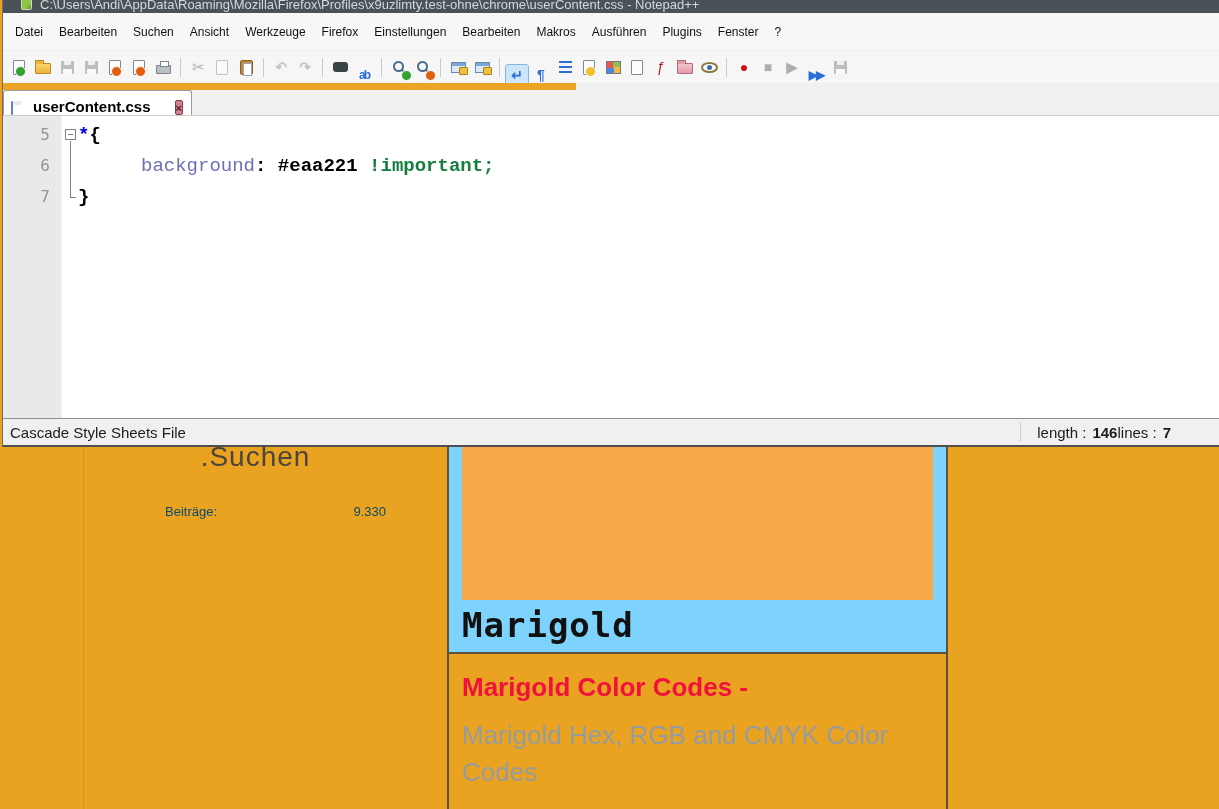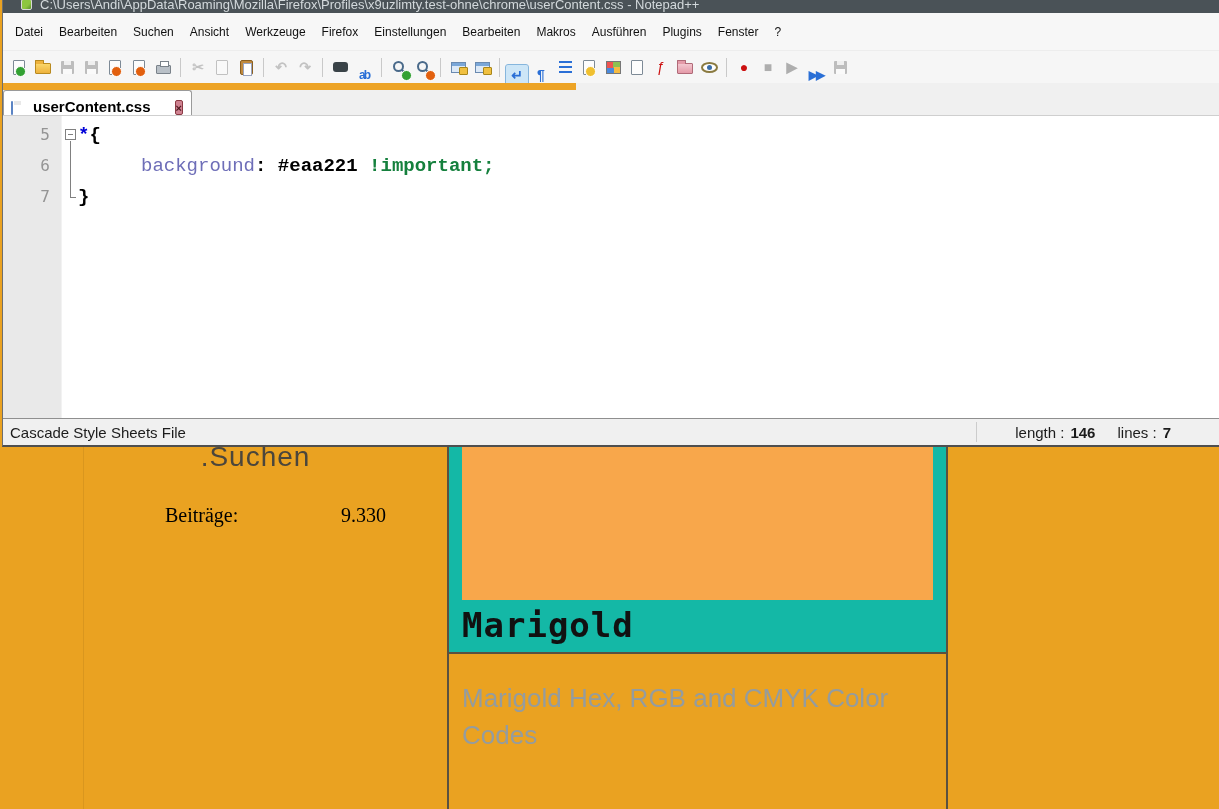--- a/index.html
+++ b/index.html
@@ -88,35 +88,35 @@
   .tok-important { color:#15803d; }
   .indent6 { padding-left:63px; }
   .fold-box { position:absolute; left:3px; top:13px; width:11px; height:11px; background:#fff; border:1px solid #808080; }
   .fold-box:after { content:""; position:absolute; left:2px; top:4px; width:5px; height:1px; background:#808080; }
   .fold-vline { position:absolute; left:8px; top:25px; width:1px; height:56px; background:#808080; }
   .fold-l { position:absolute; left:8px; top:81px; width:6px; height:1px; background:#808080; }
 
   
   .statusbar { height:27px; background:#f0f0f0; border-top:1px solid #8f8f8f; display:flex; align-items:center; flex:none;
                font-size:15px; color:#1c1c1c; padding-left:7px; }
-  .sb-right { margin-left:auto; display:flex; align-items:center; gap:22px; margin-right:48px; }
+  .sb-right { margin-left:auto; display:flex; align-items:center; margin-right:48px; }
   .sb-sep { width:1px; height:20px; background:#cccccc; margin-right:16px; }
   .sb-strong { font-weight:bold; }
   .sb-group { display:flex; gap:6px; }
 
   
   .webpage { position:absolute; left:0; top:447px; width:1219px; height:362px; background:#eaa221; overflow:hidden; }
   .page-divider { position:absolute; left:83px; top:0; bottom:0; width:1px; background:rgba(0,0,0,0.07); }
   .profile-title { position:absolute; left:148px; top:-6px; width:215px; text-align:center;
                    font-size:28px; color:#4b463c; letter-spacing:1px; }
   .posts-row { position:absolute; left:165px; top:57px; width:221px; display:flex; justify-content:space-between;
-               font-size:20px; color:#000000;font-family:Liberation Serif, serif; }
+               font-size:13px; color:#0c4a6e; }
   .result-box { position:absolute; left:447px; top:0; width:501px; height:400px;
                 border-left:2px solid #5a5140; border-right:2px solid #5a5140; }
-  .result-card { background:#14b8a6; height:205px; padding:0 13px; overflow:hidden; }
+  .result-card { background:#7dd3fc; height:205px; padding:0 13px; overflow:hidden; }
   .swatch { width:100%; height:153px; }
   .swatch-name { font:bold 34px "DejaVu Sans Mono", monospace; color:#111; margin-top:5px; letter-spacing:1px; }
   .result-link-sec { border-top:2px solid #5a5140; padding:15px 13px 0 13px; }
   .result-link { font-size:26px; line-height:37px; font-weight:bold; color:#f0113c; cursor:pointer; }
   .result-desc { font-size:26px; line-height:37px; color:#949c9f; margin-top:11px; }
 </style>
 </head>
 <body>
 
 <div class="screen">
@@ -128,20 +128,21 @@
       <span>Beiträge:</span>
       <span>9.330</span>
     </div>
     <div class="result-box">
       <div class="result-card">
         <div class="swatch" style="background: rgb(248, 167, 75);"></div>
         <div class="swatch-name">Marigold</div>
       </div>
       <div class="result-link-sec">
         <div class="result-link" style="color: rgb(240, 17, 60);">
+          <div>Marigold Color Codes -</div>
         </div>
         <div class="result-desc" style="color: rgb(148, 156, 159);">
           <div>Marigold Hex, RGB and CMYK Color Codes</div>
 
         </div>
       </div>
     </div>
   </div>
 
   <div class="npp">

